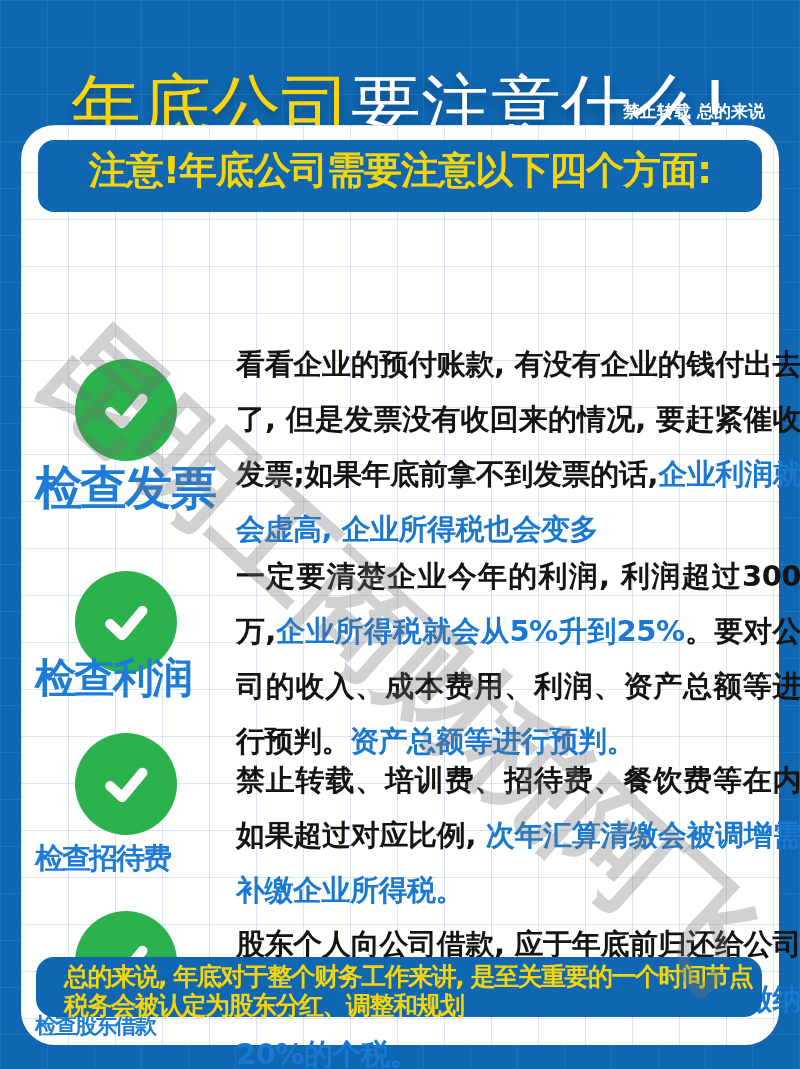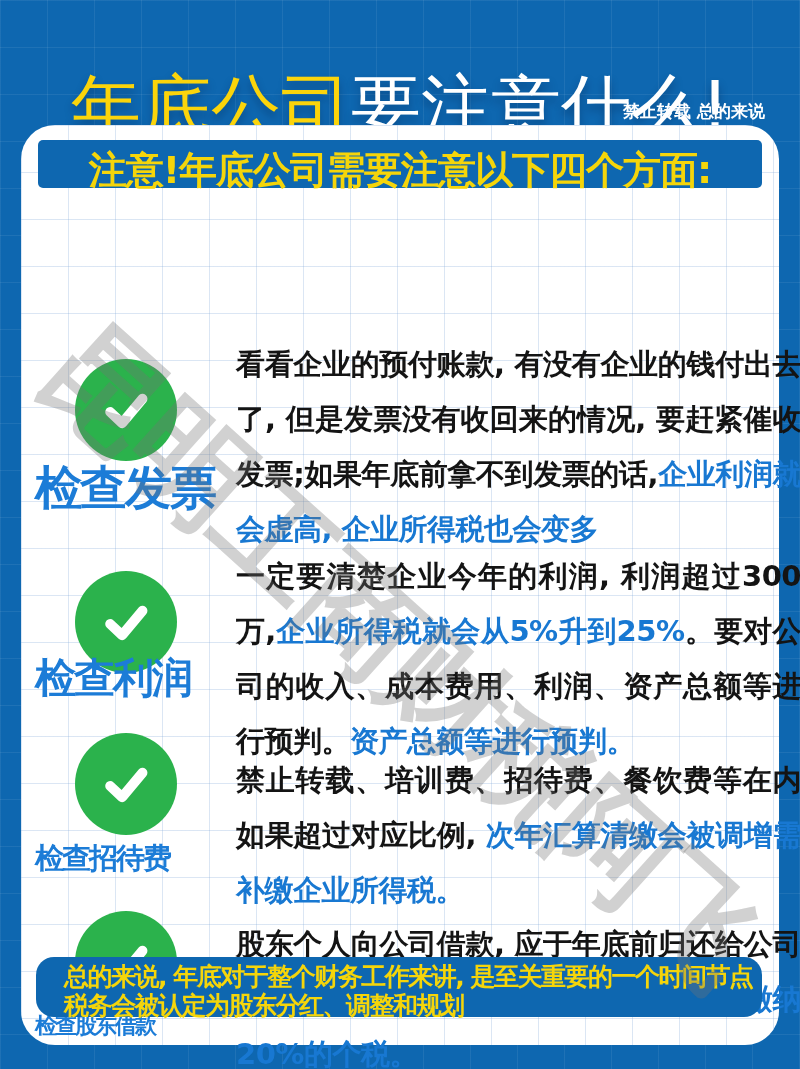--- a/index.html
+++ b/index.html
@@ -34,22 +34,22 @@
     position:absolute;left:21px;top:125px;width:758px;height:920px;z-index:2;
     background:#ffffff;border-radius:34px;
   }
   .card-grid{
     position:absolute;inset:0;border-radius:34px;pointer-events:none;
     background-image:
       repeating-linear-gradient(to right, rgba(125,165,215,.28) 0 1px, transparent 1px 47px),
       repeating-linear-gradient(to bottom, rgba(125,165,215,.28) 0 1px, transparent 1px 47px);
   }
   .banner{
-    position:absolute;left:17px;top:15px;width:724px;height:48px;
-    background:#0E67B0;border-radius:5px;
+    position:absolute;left:17px;top:15px;width:724px;height:72px;
+    background:#0E67B0;border-radius:16px;
     color:#F5D50A;font-size:38px;font-weight:900;letter-spacing:-1px;
     text-align:center;line-height:60px;white-space:nowrap;
   }
   
   .chk{
     position:absolute;left:54px;width:102px;height:102px;
     background:#2BB24C;border-radius:50%;
     display:flex;align-items:center;justify-content:center;
   }
   .chk svg{width:66px;height:66px;}

